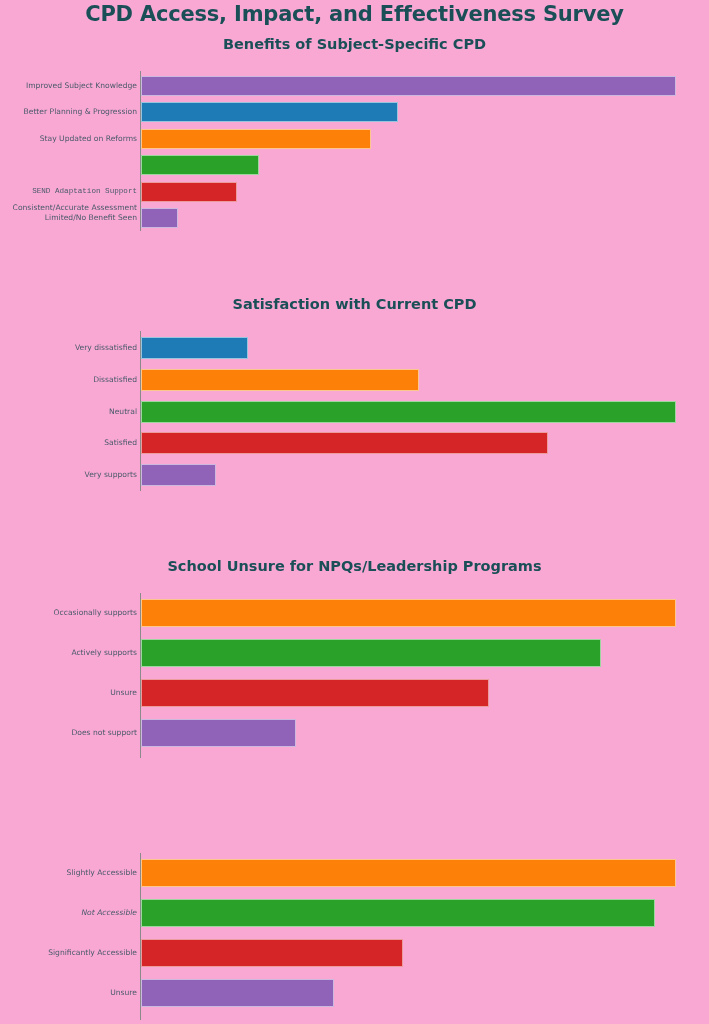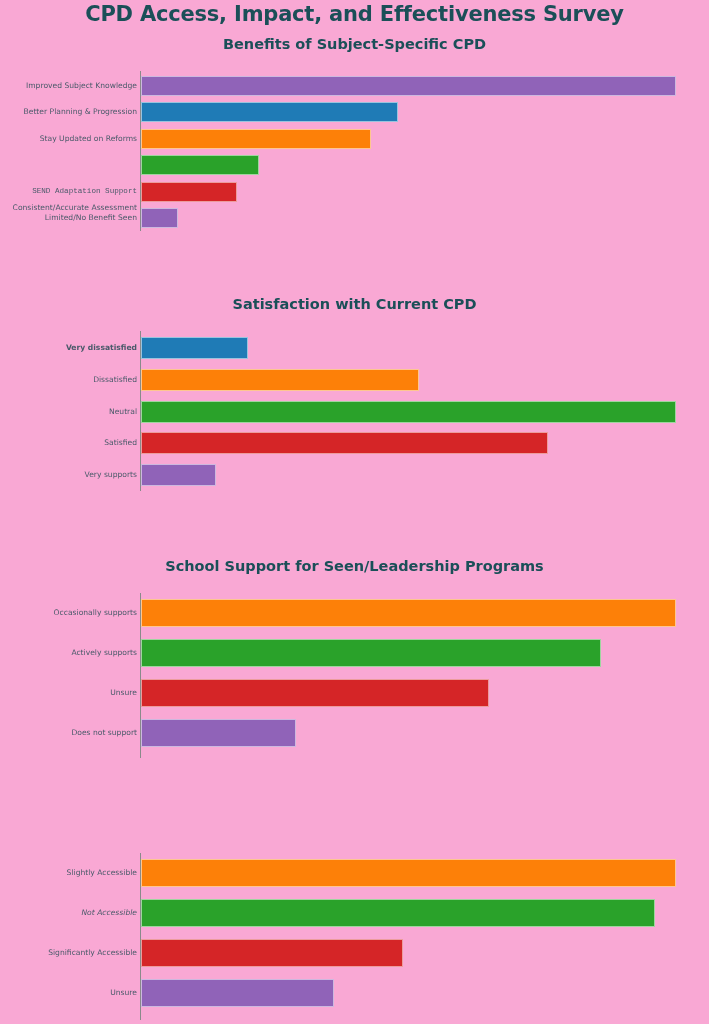--- a/index.html
+++ b/index.html
@@ -118,21 +118,21 @@
           <div class="bar" style="top: 137px; height: 20px; width: 37.45px; background: rgb(144, 99, 184);"></div>
         </div>
       </div>
   </div>
 
   <div class="panel" id="panel-1" style="top: 296px; height: 205px;">
     <div class="panel-title">Satisfaction with Current CPD</div>
     <div class="plot" style="top: 35px; height: 160px;">
         <div class="spine" style="height: 160px; background: rgb(138, 138, 138);"></div>
         <div class="row" style="top: 0px;">
-          <div class="cat-label" style="top: 13px; color: rgb(74, 90, 106); font-weight: bold;">Very dissatisfied</div>
+          <div class="cat-label" style="top: 13px; color: rgb(74, 90, 106);">Very dissatisfied</div>
           <div class="bar" style="top: 6px; height: 22px; width: 107px; background: rgb(31, 123, 182);"></div>
         </div>
         <div class="row" style="top: 0px;">
           <div class="cat-label" style="top: 44.8px; color: rgb(74, 90, 106);">Dissatisfied</div>
           <div class="bar" style="top: 37.8px; height: 22px; width: 278.2px; background: rgb(253, 128, 8);"></div>
         </div>
         <div class="row" style="top: 0px;">
           <div class="cat-label" style="top: 76.6px; color: rgb(74, 90, 106);">Neutral</div>
           <div class="bar" style="top: 69.6px; height: 22px; width: 535px; background: rgb(42, 162, 42);"></div>
         </div>
@@ -141,21 +141,21 @@
           <div class="bar" style="top: 101.4px; height: 22px; width: 406.6px; background: rgb(213, 37, 39);"></div>
         </div>
         <div class="row" style="top: 0px;">
           <div class="cat-label" style="top: 140.2px; color: rgb(74, 90, 106);">Very supports</div>
           <div class="bar" style="top: 133.2px; height: 22px; width: 74.9px; background: rgb(144, 99, 184);"></div>
         </div>
       </div>
   </div>
 
   <div class="panel" id="panel-2" style="top: 558px; height: 210px;">
-    <div class="panel-title">School Support for Seen/Leadership Programs</div>
+    <div class="panel-title">School Unsure for NPQs/Leadership Programs</div>
     <div class="plot" style="top: 35px; height: 165px;">
         <div class="spine" style="height: 165px; background: rgb(138, 138, 138);"></div>
         <div class="row" style="top: 0px;">
           <div class="cat-label" style="top: 16px; color: rgb(74, 90, 106);">Occasionally supports</div>
           <div class="bar" style="top: 6px; height: 28px; width: 535px; background: rgb(253, 128, 8);"></div>
         </div>
         <div class="row" style="top: 0px;">
           <div class="cat-label" style="top: 56px; color: rgb(74, 90, 106);">Actively supports</div>
           <div class="bar" style="top: 46px; height: 28px; width: 460.1px; background: rgb(42, 162, 42);"></div>
         </div>

